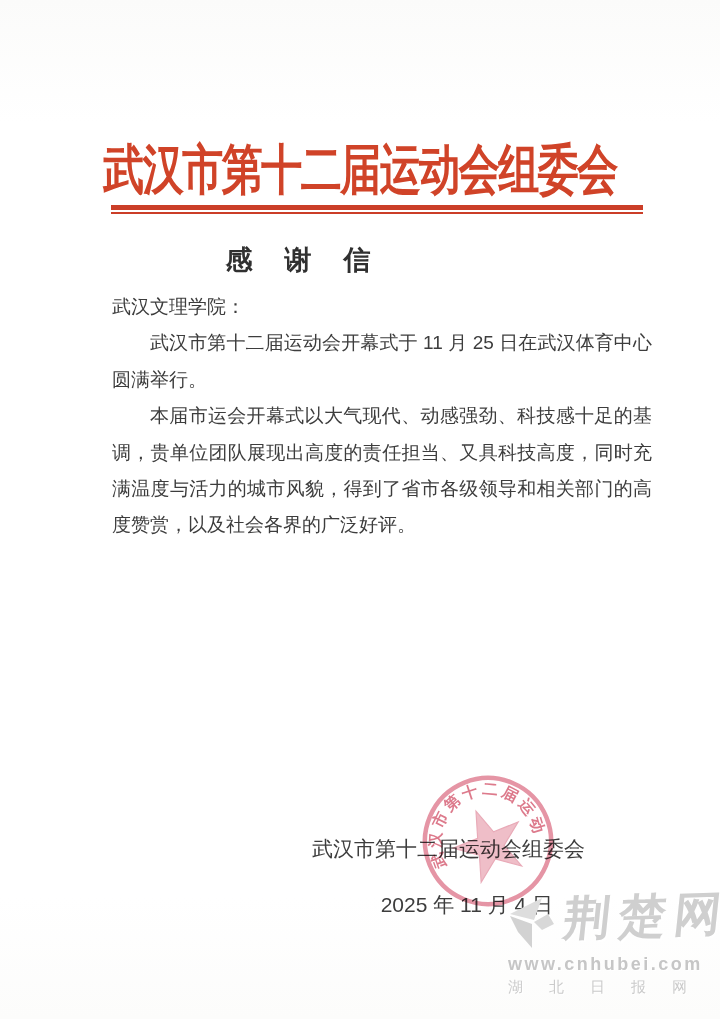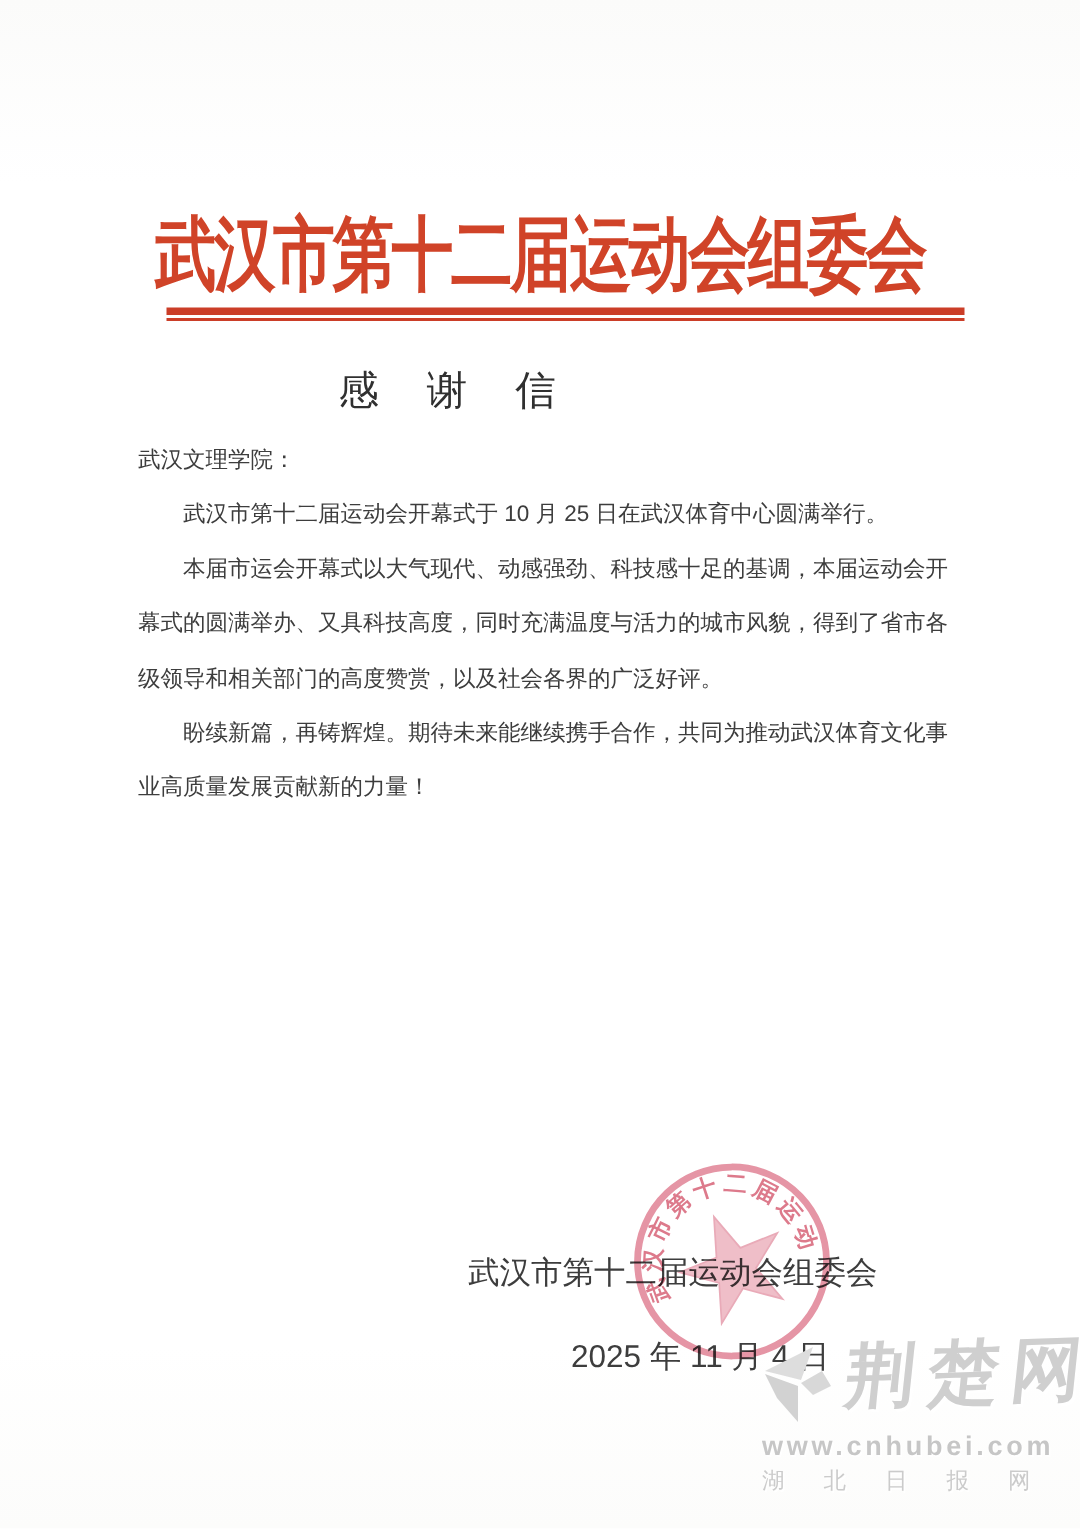--- a/index.html
+++ b/index.html
@@ -22,28 +22,28 @@
     transform:scaleX(0.76); transform-origin:50% 50%;
   }
   .letterhead-rule { position:absolute; top:205px; left:111px; width:532px; }
   .letterhead-rule .thick { height:5px; background:#cb3e28; }
   .letterhead-rule .thin  { height:2px; background:#cb3e28; margin-top:2px; }
 
   
   .letter-title {
     position:absolute; top:245px; left:0; width:596px; box-sizing:border-box;
     text-align:center; padding-left:32px; letter-spacing:32px;
-    font-family:"Liberation Serif", serif; font-weight:normal;
+    font-family:"Liberation Serif", serif; font-weight:bold;
     font-size:27px; line-height:30px; color:#303030;
   }
 
   
   .letter-body {
-    position:absolute; top:289px; left:92px; width:540px;
-    font-size:15px; line-height:36.4px; color:#3d3d3d;
+    position:absolute; top:289px; left:112px; width:540px;
+    font-size:19px; line-height:36.4px; color:#3d3d3d;
     text-align:justify; text-justify:inter-ideograph;
   }
   .letter-body p { margin:0; text-indent:2em; }
   .letter-body p.salutation { text-indent:0; }
 
   .signature {
     position:absolute; top:837px; right:135px;
     font-size:21px; line-height:24px; color:#3d3d3d;
   }
   .sign-date {
@@ -86,23 +86,22 @@
   <div class="letterhead-title">武汉市第十二届运动会组委会</div>
   <div class="letterhead-rule">
     <div class="thick"></div>
     <div class="thin"></div>
   </div>
 
   <div class="letter-title">感谢信</div>
 
   <div class="letter-body">
     <p class="salutation">武汉文理学院：</p>
-    <p>武汉市第十二届运动会开幕式于 10 月 25 日在武汉体育中心圆满举行。</p>
-    <p>本届市运会开幕式以大气现代、动感强劲、科技感十足的基调，本届运动会开幕式的圆满举办、又具科技高度，同时充满温度与活力的城市风貌，得到了省市各级领导和相关部门的高度赞赏，以及社会各界的广泛好评。</p>
-    <p>盼续新篇，再铸辉煌。期待未来能继续携手合作，共同为推动武汉体育文化事业高质量发展贡献新的力量！</p>
+    <p>武汉市第十二届运动会开幕式于 11 月 25 日在武汉体育中心圆满举行。</p>
+    <p>本届市运会开幕式以大气现代、动感强劲、科技感十足的基调，贵单位团队展现出高度的责任担当、又具科技高度，同时充满温度与活力的城市风貌，得到了省市各级领导和相关部门的高度赞赏，以及社会各界的广泛好评。</p>
   </div>
 
   <div class="signature">武汉市第十二届运动会组委会</div>
   <div class="sign-date">2025 年 11 月 4 日</div>
 
   <div class="seal">
     <svg width="140" height="140" viewBox="0 0 140 140">
       <defs>
         <path id="sealArc" d="M 25.0,85.3 A 47,47 0 1 1 114.0,85.3" fill="none"></path>
       </defs>

